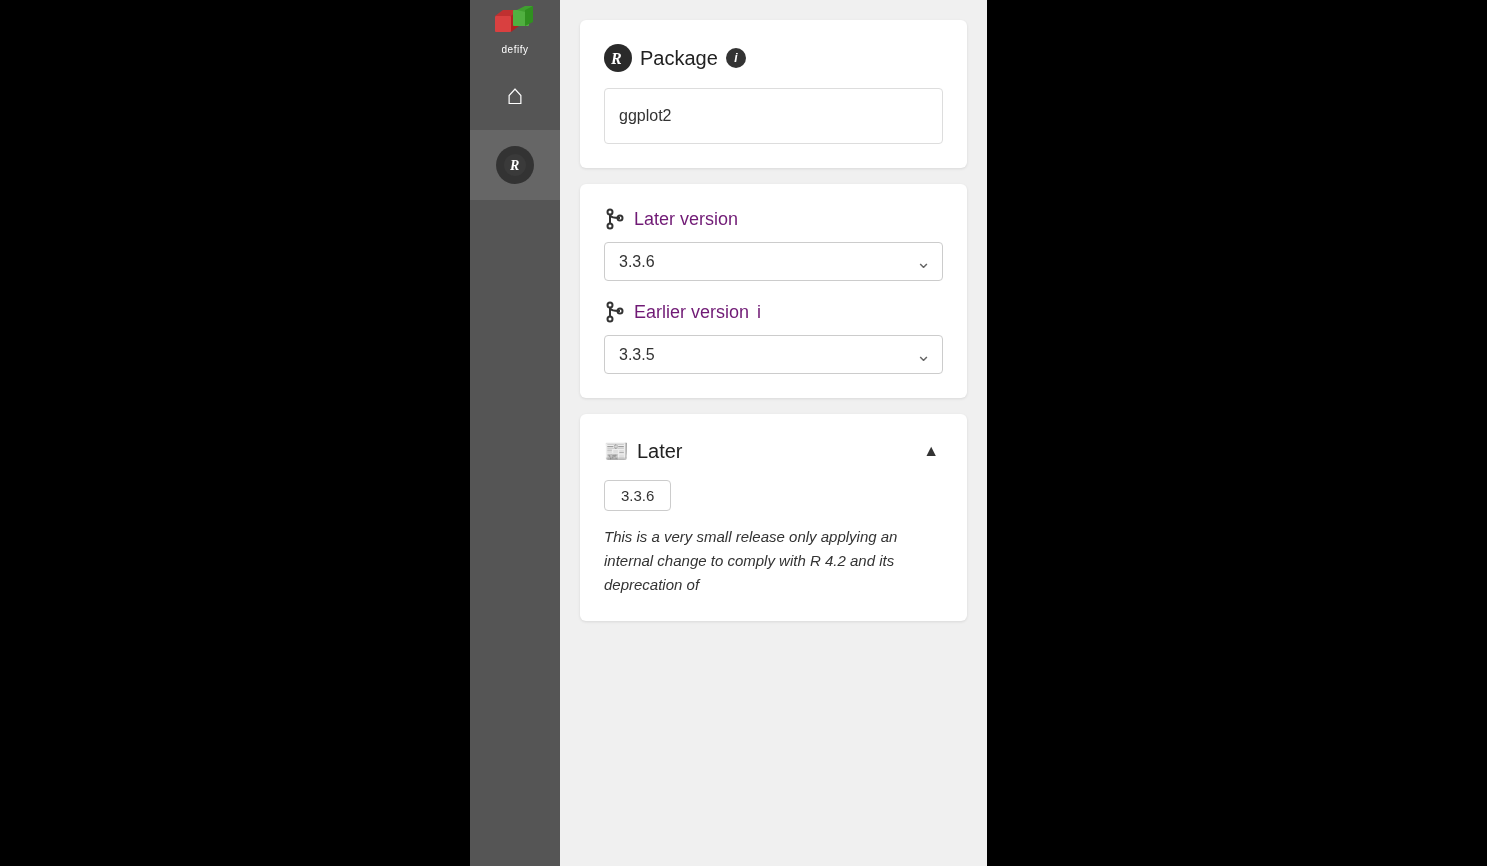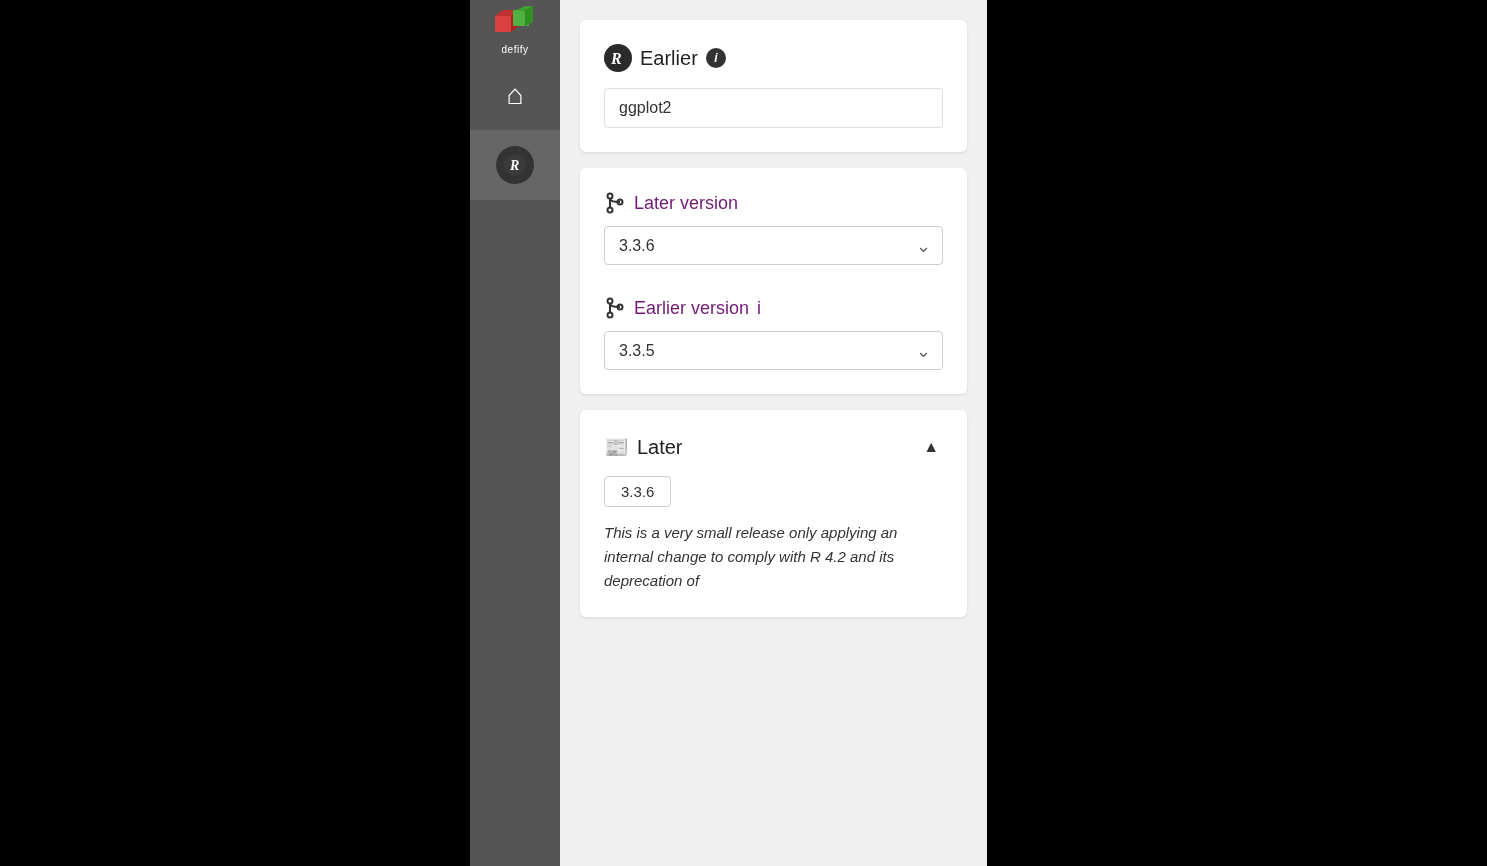--- a/index.html
+++ b/index.html
@@ -114,40 +114,40 @@
       cursor: pointer;
       font-style: italic;
       font-weight: bold;
     }
 
     
     .package-input {
       width: 100%;
       border: 1px solid #ddd;
       border-radius: 4px;
-      padding: 10px 14px;
+      padding: 18px 14px;
       font-size: 16px;
       color: #333;
       background: #fff;
       outline: none;
     }
 
     
     .version-label {
       display: flex;
       align-items: center;
       gap: 8px;
       font-size: 18px;
       font-weight: 500;
       color: #701a75;
       margin-bottom: 12px;
     }
 
     .version-label.with-info {
-      margin-top: 32px;
+      margin-top: 20px;
     }
 
     
     .select-wrapper {
       position: relative;
       width: 100%;
     }
 
     .select-wrapper select {
       width: 100%;
@@ -293,21 +293,21 @@
 
 <div class="main-content">
 
   <div class="card">
     <div class="card-title">
 
       <svg width="28" height="28" viewBox="0 0 28 28">
         <circle cx="14" cy="14" r="14" fill="#2a2a2a"></circle>
         <text x="7" y="20" font-size="16" font-weight="bold" font-style="italic" fill="white" font-family="serif">R</text>
       </svg>
-      <span>Earlier</span>
+      <span>Package</span>
       <div class="info-icon">i</div>
     </div>
     <input class="package-input" type="text" value="ggplot2" placeholder="Package name" style="">
   </div>
 
   <div class="card">
 
     <div class="version-label">
       <svg class="branch-svg" viewBox="0 0 22 22">
         <circle cx="6" cy="4" r="2.5" fill="none" stroke="#333" stroke-width="2"></circle>

